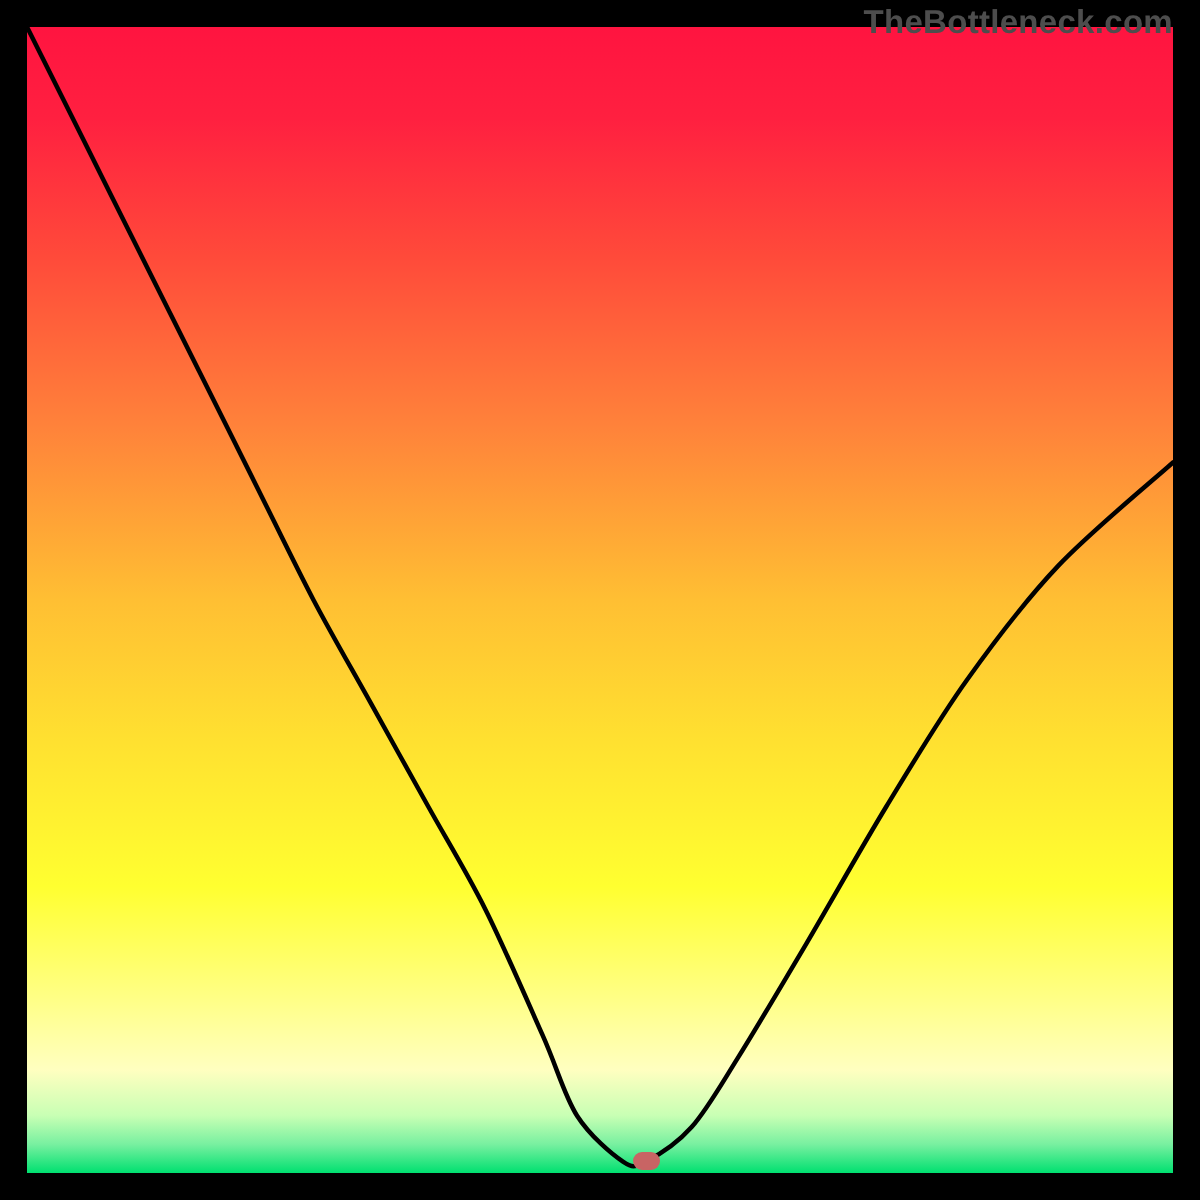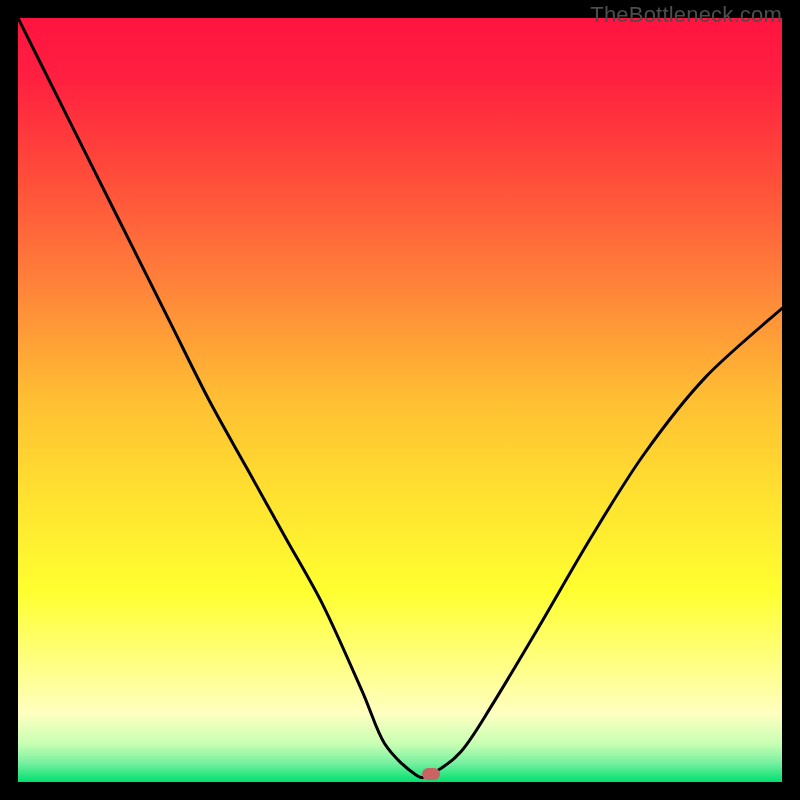--- a/index.html
+++ b/index.html
@@ -25,21 +25,21 @@
     top: 0;
     width: 764px;
     height: 764px;
   }
   .watermark {
     position: absolute;
     top: 2px;
     right: 18px;
     color: #4d4d4d;
     font-size: 22px;
-    font-weight: 400;
+    font-weight: 700;
     letter-spacing: 0.2px;
   }
   .marker {
     position: absolute;
     width: 18px;
     height: 12px;
     border-radius: 6px;
     transform: translate(-50%, -50%);
   }
 </style>

